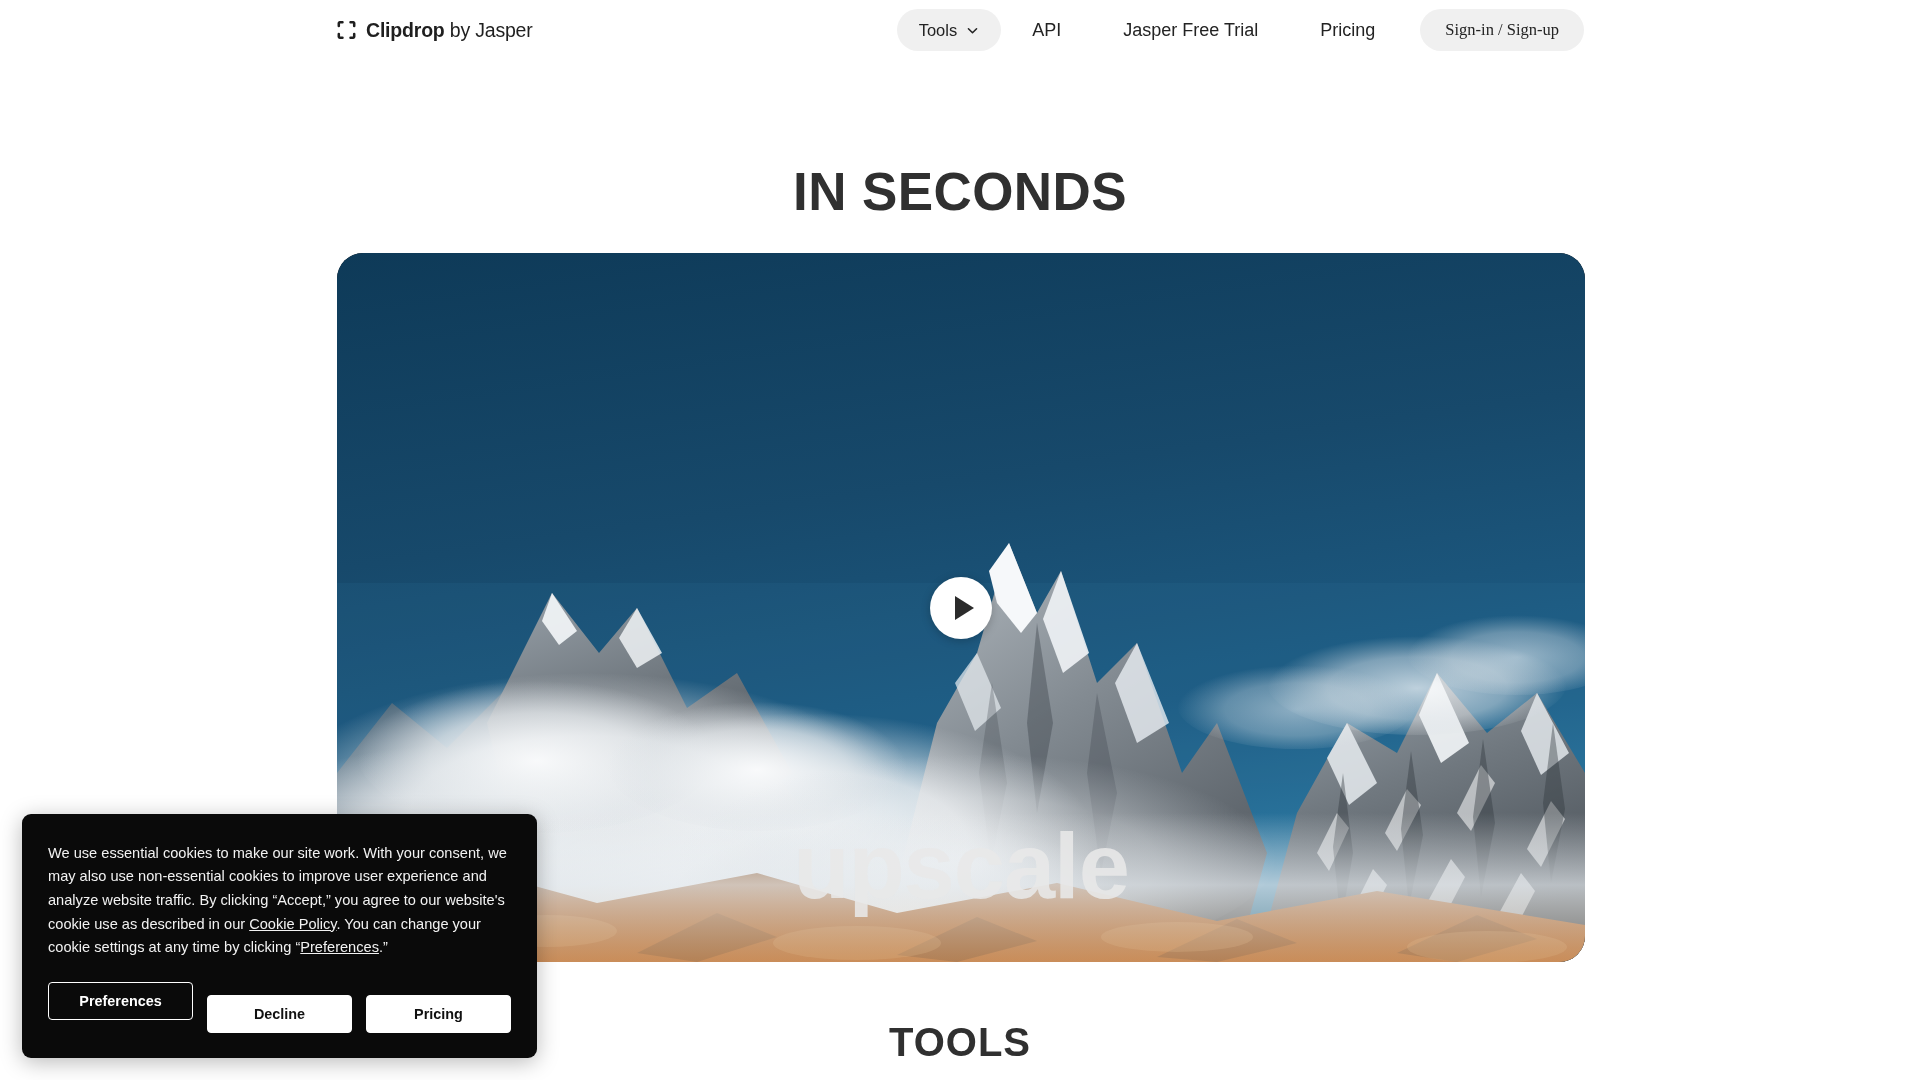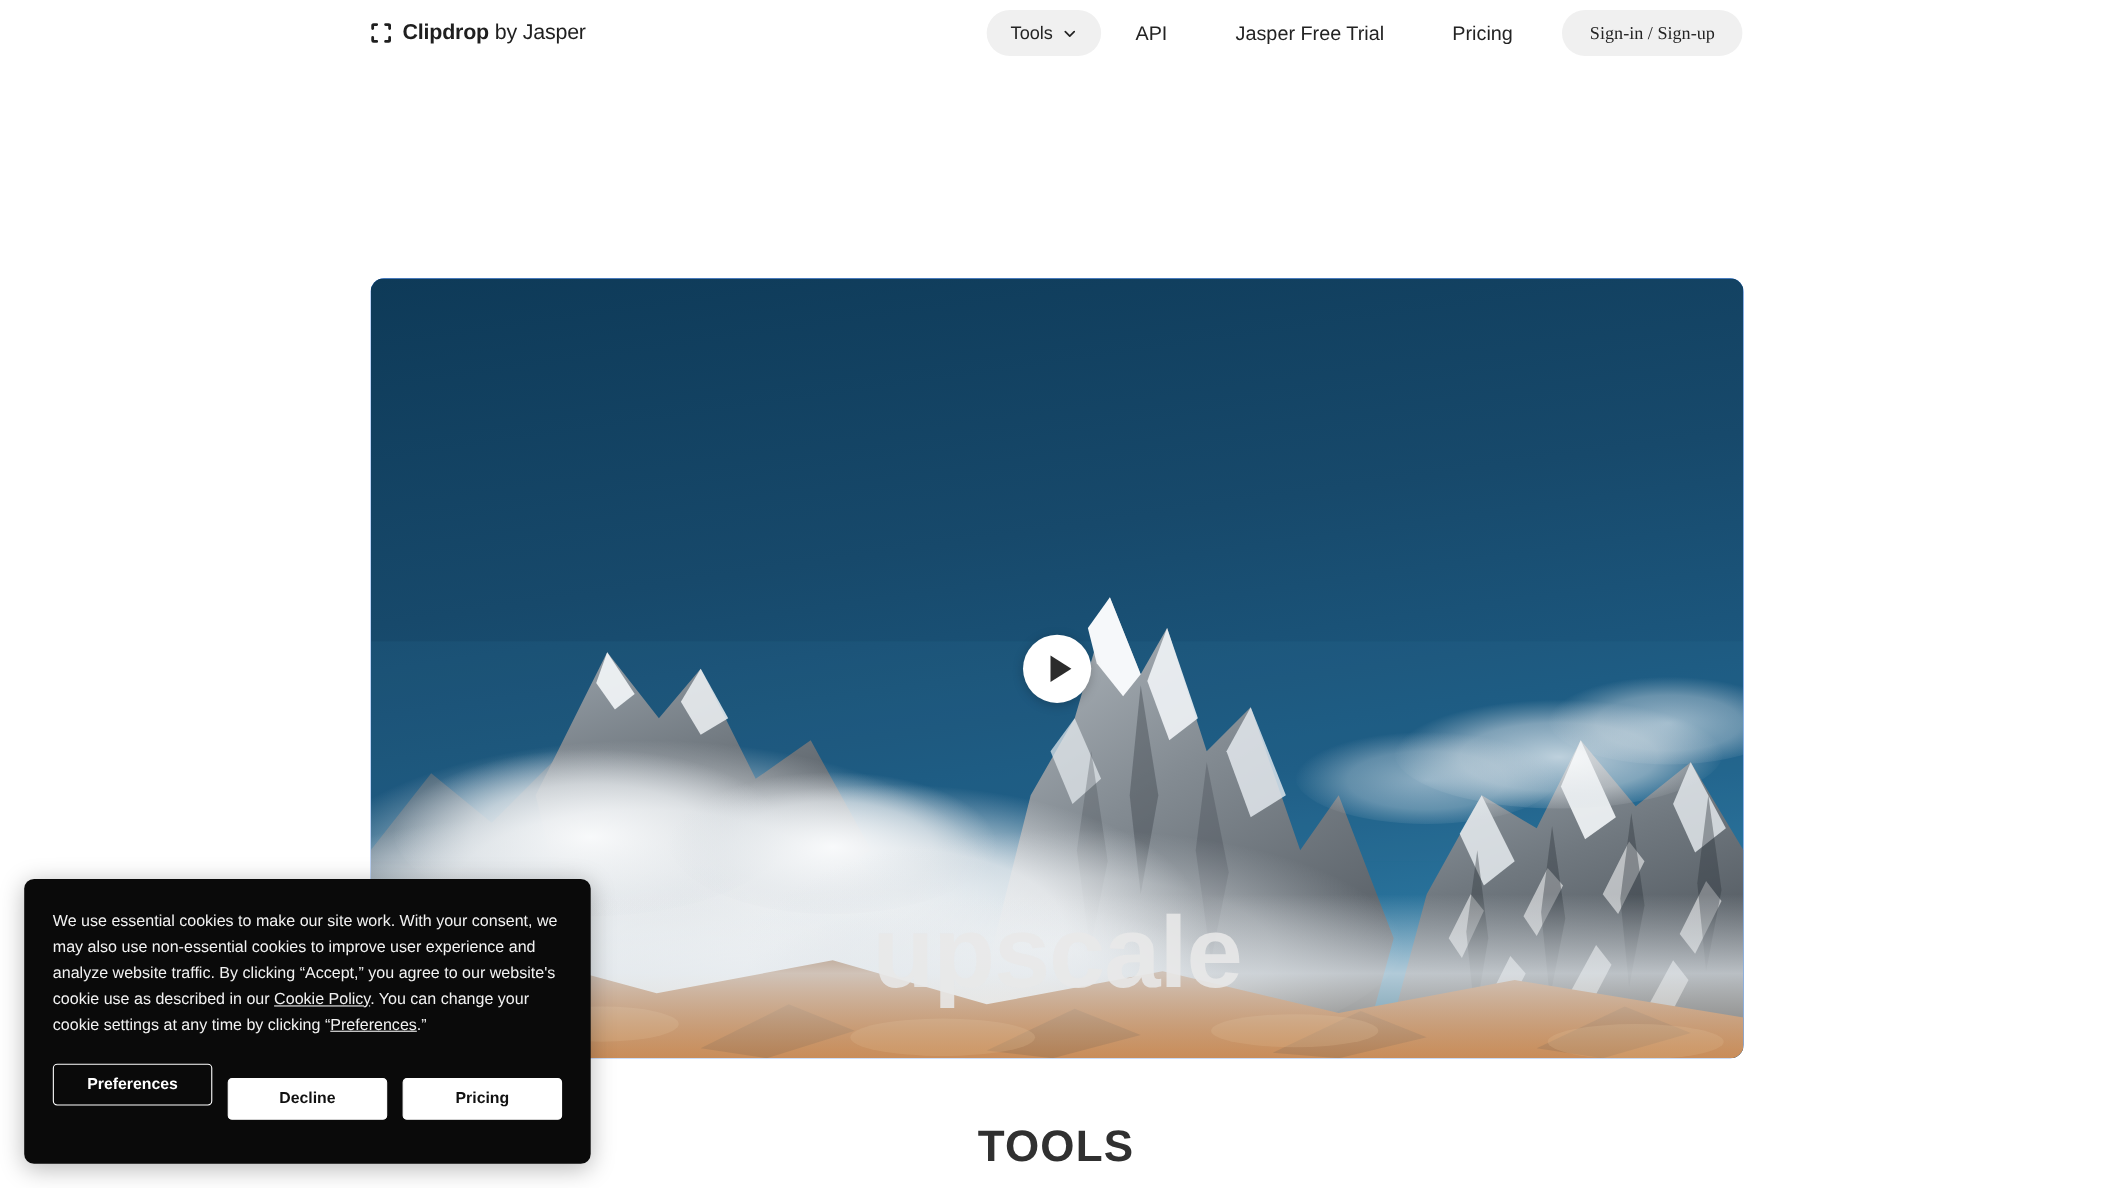--- a/index.html
+++ b/index.html
@@ -142,23 +142,23 @@
     max-width: 1100px;
   }
 
   
   .video-card {
     position: absolute;
     left: 337px;
     top: 253px;
     width: 1248px;
     height: 709px;
-    border-radius: 12px;
+    border-radius: 26px;
     overflow: hidden;
-    background: #3b82f6;
+    background: #000000;
     cursor: pointer;
   }
 
   .video-art {
     position: absolute;
     inset: 0;
     width: 100%;
     height: 100%;
     display: block;
   }
@@ -220,21 +220,21 @@
   }
 
   
   .cookie-banner {
     position: absolute;
     left: 22px;
     bottom: 22px;
     width: 515px;
     background: #0a0a0a;
     border-radius: 9px;
-    padding: 28px 26px 40px 26px;
+    padding: 28px 26px 25px 26px;
     z-index: 60;
     box-shadow: 0 4px 22px rgba(0,0,0,0.28);
   }
 
   .cookie-text {
     color: #f2f2f2;
     font-size: 14.6px;
     line-height: 1.62;
     margin-bottom: 22px;
   }
@@ -307,20 +307,21 @@
 
       <a class="nav-link" href="#">Pricing</a>
 
       <a class="nav-cta" href="#">Sign-in / Sign-up</a>
     </nav>
   </header>
 
   <section class="hero">
     <h1 class="hero-title">
       <br>
+      <span>IN SECONDS</span>
     </h1>
   </section>
 
   <div class="video-card">
 
     <svg class="video-art" viewBox="0 0 1248 709" preserveAspectRatio="xMidYMid slice">
       <defs>
         <linearGradient id="skyGrad" x1="0" y1="0" x2="0.25" y2="1">
           <stop offset="0%" stop-color="#0e3a58"></stop>
           <stop offset="42%" stop-color="#17496b"></stop>

